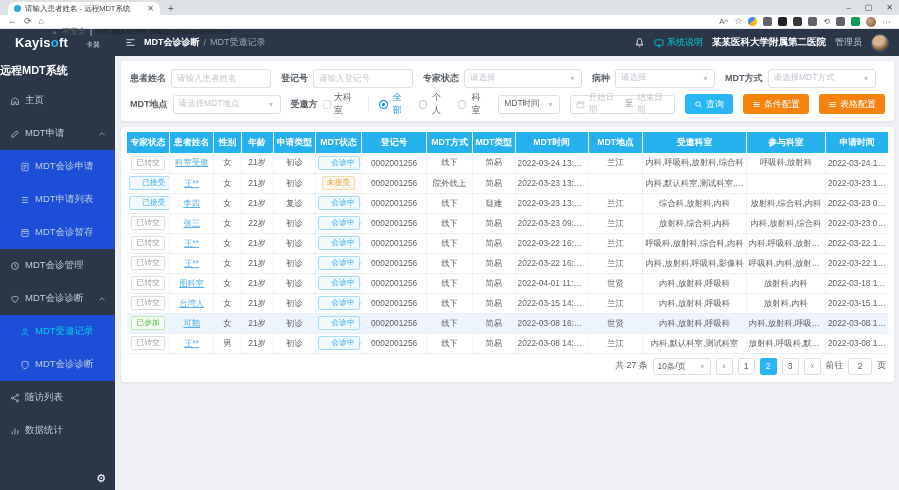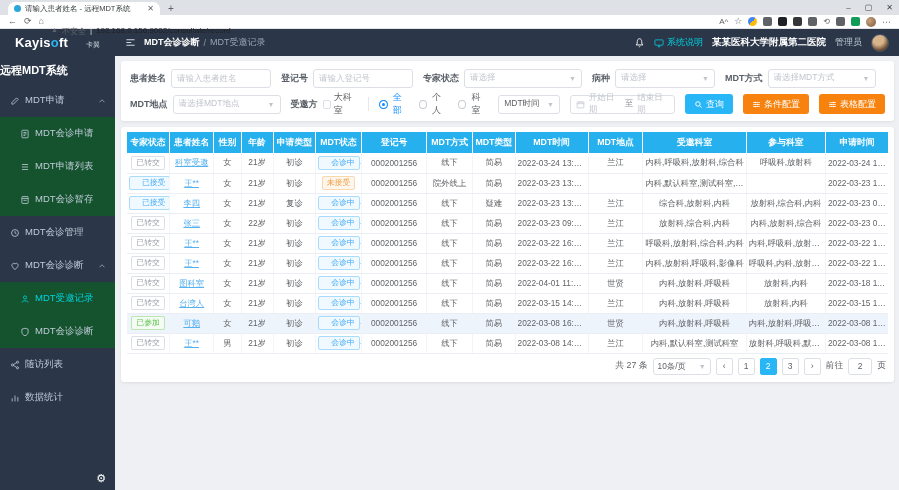--- a/index.html
+++ b/index.html
@@ -8,21 +8,21 @@
   
   .tabstrip { height:15px; background:#dee1e6; display:flex; align-items:flex-end; position:relative; }
   .tab { width:152px; height:13px; background:#fff; border-radius:7px 7px 0 0; margin-left:8px; display:flex; align-items:center; gap:4px; padding:0 6px; }
   .favicon { width:7px; height:7px; border-radius:50%; background:#2aa7d8; flex-shrink:0; }
   .tab-title { font-size:7.5px; color:#3c4043; white-space:nowrap; overflow:hidden; text-overflow:ellipsis; flex:1; }
   .tab-close { font-size:8px; color:#5f6368; }
   .new-tab { font-size:10px; color:#5f6368; margin-left:8px; line-height:13px; }
   .win-controls { position:absolute; right:6px; top:0; display:flex; gap:14px; font-size:8px; color:#444; align-items:center; height:14px;}
   .addressbar { height:14px; background:#fff; display:flex; align-items:center; padding:0 8px; gap:7px; border-bottom:1px solid #e3e5e8; }
   .nav-ico { font-size:9px; color:#5f6368; line-height:1; }
-  .url-zone { display:flex; align-items:flex-start; gap:4px; font-size:8px; color:#5f6368;margin-top:19px; }
+  .url-zone { display:flex; align-items:center; gap:4px; font-size:8px; color:#5f6368;margin-top:19px; }
   .url-text { color:#202124; }
   .url-sep { color:#dadce0; }
   .bar-right { margin-left:auto; display:flex; align-items:center; gap:6px; }
   .ext { width:9px; height:9px; border-radius:2px; background:#9aa0a6; }
   .ext.c1 { background:linear-gradient(135deg,#4285f4 50%,#fbbc05 50%); border-radius:50%; }
   .ext.c2 { background:#202124; }
   .ext.c3 { background:#5f6368; }
   .ext.c4 { background:#35363a; }
   .ext.c5 { background:#0f9d58; }
   .profile-dot { width:10px; height:10px; border-radius:50%; background:radial-gradient(circle at 35% 35%, #c9a27e, #7a5a3a); }
@@ -43,21 +43,21 @@
   .sysnote { display:flex; align-items:center; gap:3px; color:#00cede; font-size:9px; }
   .hospital { font-size:9.5px; font-weight:bold; }
   .role { font-size:9px; color:#c4ccd5; }
   .avatar { width:18px; height:18px; border-radius:50%; background:radial-gradient(circle at 40% 30%, #d8b48c 0 35%, #6e5134 70%, #3a2c1c); border:1px solid #46536a; }
 
   
   .app-body { display:flex; height:434px; }
   .sidebar { width:115px; flex-shrink:0; background:#2b3648; position:relative; }
   .sidebar-title { height:28px; line-height:28px; color:#fff; font-size:11px; font-weight:bold; }
   .menu-item { height:33px; display:flex; align-items:center; gap:5px; padding:0 8px 0 10px; font-size:9.5px; color:#bfcbd9; cursor:pointer; }
-  .menu-item.sub { background:#14532d; padding-left:20px; }
+  .menu-item.sub { background:#1d4ed8; padding-left:20px; }
   .menu-item.active { color:#00d3e2; }
   .menu-item .mi-icon { display:flex; }
   .menu-item .mi-arrow { margin-left:auto; display:flex; opacity:.8; }
   .sidebar-gear { position:absolute; right:9px; bottom:5px; color:#fff; font-size:11px; }
 
   .main { flex:1; min-width:0; padding:5px 5px 0 6px; display:flex; flex-direction:column; gap:6px; }
   .card { background:#fff; border-radius:3px; box-shadow:0 1px 3px rgba(0,0,0,.08); }
 
   
   .filter-card { padding:7px 9px; display:flex; flex-direction:column; gap:6px; }
@@ -183,20 +183,28 @@
     <span class="hospital">某某医科大学附属第二医院</span>
     <span class="role">管理员</span>
     <span class="avatar"></span>
   </div>
 </div>
 
 <div class="app-body">
   <div class="sidebar">
     <div class="sidebar-title">远程MDT系统</div>
     <div id="sidebar-menu">
+        <div class="menu-item">
+          <span class="mi-icon">
+            <svg viewBox="0 0 16 16" width="10" height="10" fill="none" stroke="currentColor" stroke-width="1.3">
+              <path d="M2.5 7 L8 2.5 L13.5 7 V13.5 H9.5 V9.5 H6.5 V13.5 H2.5 Z"></path>
+            </svg>
+          </span>
+          <span>主页</span>
+        </div>
         <div class="menu-item">
           <span class="mi-icon">
             <svg viewBox="0 0 16 16" width="10" height="10" fill="none" stroke="currentColor" stroke-width="1.3">
               <path d="M3 13 V10.5 L10.5 3 L13 5.5 L5.5 13 Z"></path>
             </svg>
           </span>
           <span>MDT申请</span>
           <span class="mi-arrow">
             <svg viewBox="0 0 16 16" width="10" height="10" fill="none" stroke="currentColor" stroke-width="1.3">
               <path d="M4 10 L8 6 L12 10"></path>

